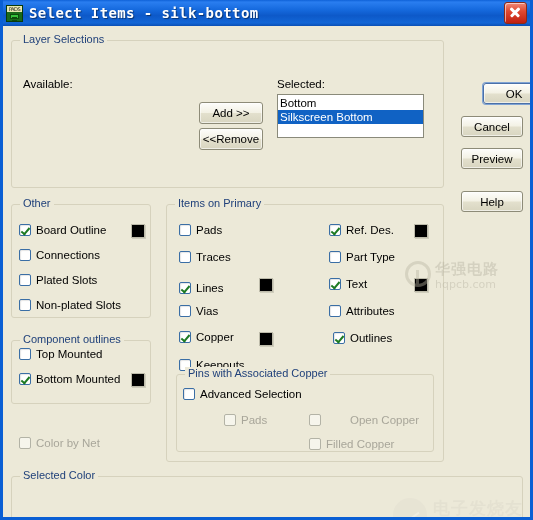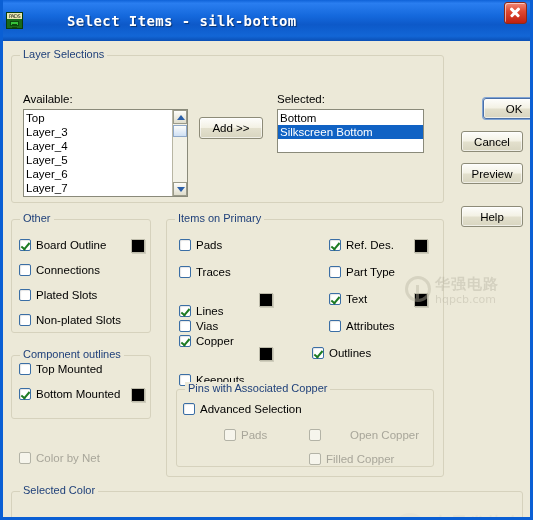--- a/index.html
+++ b/index.html
@@ -17,29 +17,28 @@
     box-sizing: border-box;
     background: #ece9d8;
     border: 3px solid #0a5fd4;
     border-top: none;
     overflow: hidden;
   }
 
   
   #titlebar {
     position: relative;
-    height: 41px;
+    height: 26px;
     background: linear-gradient(to bottom,
         #0f62d8 0%, #2a7ef0 8%, #1569dd 38%, #0d59c9 60%,
         #1266d6 88%, #0a4fb5 100%);
     display: flex;
     align-items: center;
     padding: 0 2px 0 3px;
     box-sizing: border-box;
-    gap: 38px;
   }
   .pads-icon {
     width: 17px; height: 17px;
     flex: 0 0 auto;
     background: #1a6a1a;
     border: 1px solid #0a3a0a;
     box-sizing: border-box;
     position: relative;
     overflow: hidden;
   }
@@ -328,38 +327,26 @@
   <div class="client">
 
     <div class="groupbox" style="left:8px; top:14px; width:433px; height:148px;">
       <div class="gtitle">Layer Selections</div>
     </div>
 
     <div class="fieldlabel" style="left:20px; top:52px;">
       <span>Available:</span>
     </div>
 
-    <div class="listbox" style="left:20px; top:68px; width:165px; height:88px;">
-      <div id="available-items" style="position:absolute;left:0;top:1px;right:16px;">
-          <div class="item">Top</div>
-          <div class="item">Layer_3</div>
-          <div class="item">Layer_4</div>
-          <div class="item">Layer_5</div>
-          <div class="item">Layer_6</div>
-          <div class="item">Layer_7</div>
-        </div>
-      <div class="scroll">
-        <div class="arrow up"></div>
-        <div class="thumb"></div>
-        <div class="arrow down"></div>
-      </div>
-    </div>
 
     <div class="btn" style="left:196px; top:76px; width:64px; height:22px;">
       <span>Add &gt;&gt;</span>
+    </div>
+    <div class="btn" style="left:196px; top:102px; width:64px; height:22px;">
+      <span>&lt;&lt;Remove</span>
     </div>
 
     <div class="fieldlabel" style="left:274px; top:52px;">
       <span>Selected:</span>
     </div>
 
     <div class="listbox" style="left:274px; top:68px; width:147px; height:44px;">
       <div id="selected-items" style="position:absolute;left:0;top:1px;right:0;">
           <div class="item">Bottom</div>
           <div class="item sel">Silkscreen Bottom</div>
@@ -429,30 +416,30 @@
     </div>
     <div id="iop-left">
         <div class="cb" style="left: 176px; top: 198px;">
           <span class="box"></span>
           <span class="lbl">Pads</span>
         </div>
         <div class="cb" style="left: 176px; top: 225px;">
           <span class="box"></span>
           <span class="lbl">Traces</span>
         </div>
-        <div class="cb checked" style="left: 176px; top: 264px;">
+        <div class="cb checked" style="left: 176px; top: 256px;">
           <span class="box"></span>
           <span class="lbl">Lines</span>
         </div>
         <div class="swatch" style="left: 256px; top: 252px; background: rgb(0, 0, 0);"></div>
         <div class="cb" style="left: 176px; top: 279px;">
           <span class="box"></span>
           <span class="lbl">Vias</span>
         </div>
-        <div class="cb checked" style="left: 176px; top: 294px;">
+        <div class="cb checked" style="left: 176px; top: 305px;">
           <span class="box"></span>
           <span class="lbl">Copper</span>
         </div>
         <div class="swatch" style="left: 256px; top: 306px; background: rgb(0, 0, 0);"></div>
         <div class="cb" style="left: 176px; top: 333px;">
           <span class="box"></span>
           <span class="lbl">Keepouts</span>
         </div>
       </div>
     <div id="iop-right">
@@ -467,21 +454,21 @@
         </div>
         <div class="cb checked" style="left: 326px; top: 252px;">
           <span class="box"></span>
           <span class="lbl">Text</span>
         </div>
         <div class="swatch" style="left: 411px; top: 252px; background: rgb(0, 0, 0);"></div>
         <div class="cb" style="left: 326px; top: 279px;">
           <span class="box"></span>
           <span class="lbl">Attributes</span>
         </div>
-        <div class="cb checked" style="left: 309px; top: 306px;">
+        <div class="cb checked" style="left: 330px; top: 306px;">
           <span class="box"></span>
           <span class="lbl">Outlines</span>
         </div>
       </div>
 
     <div class="groupbox" style="left:173px; top:348px; width:258px; height:78px;">
       <div class="gtitle">Pins with Associated Copper</div>
     </div>
     <div id="pins-host">
         <div class="cb" style="left: 180px; top: 362px; text-align: right;">

